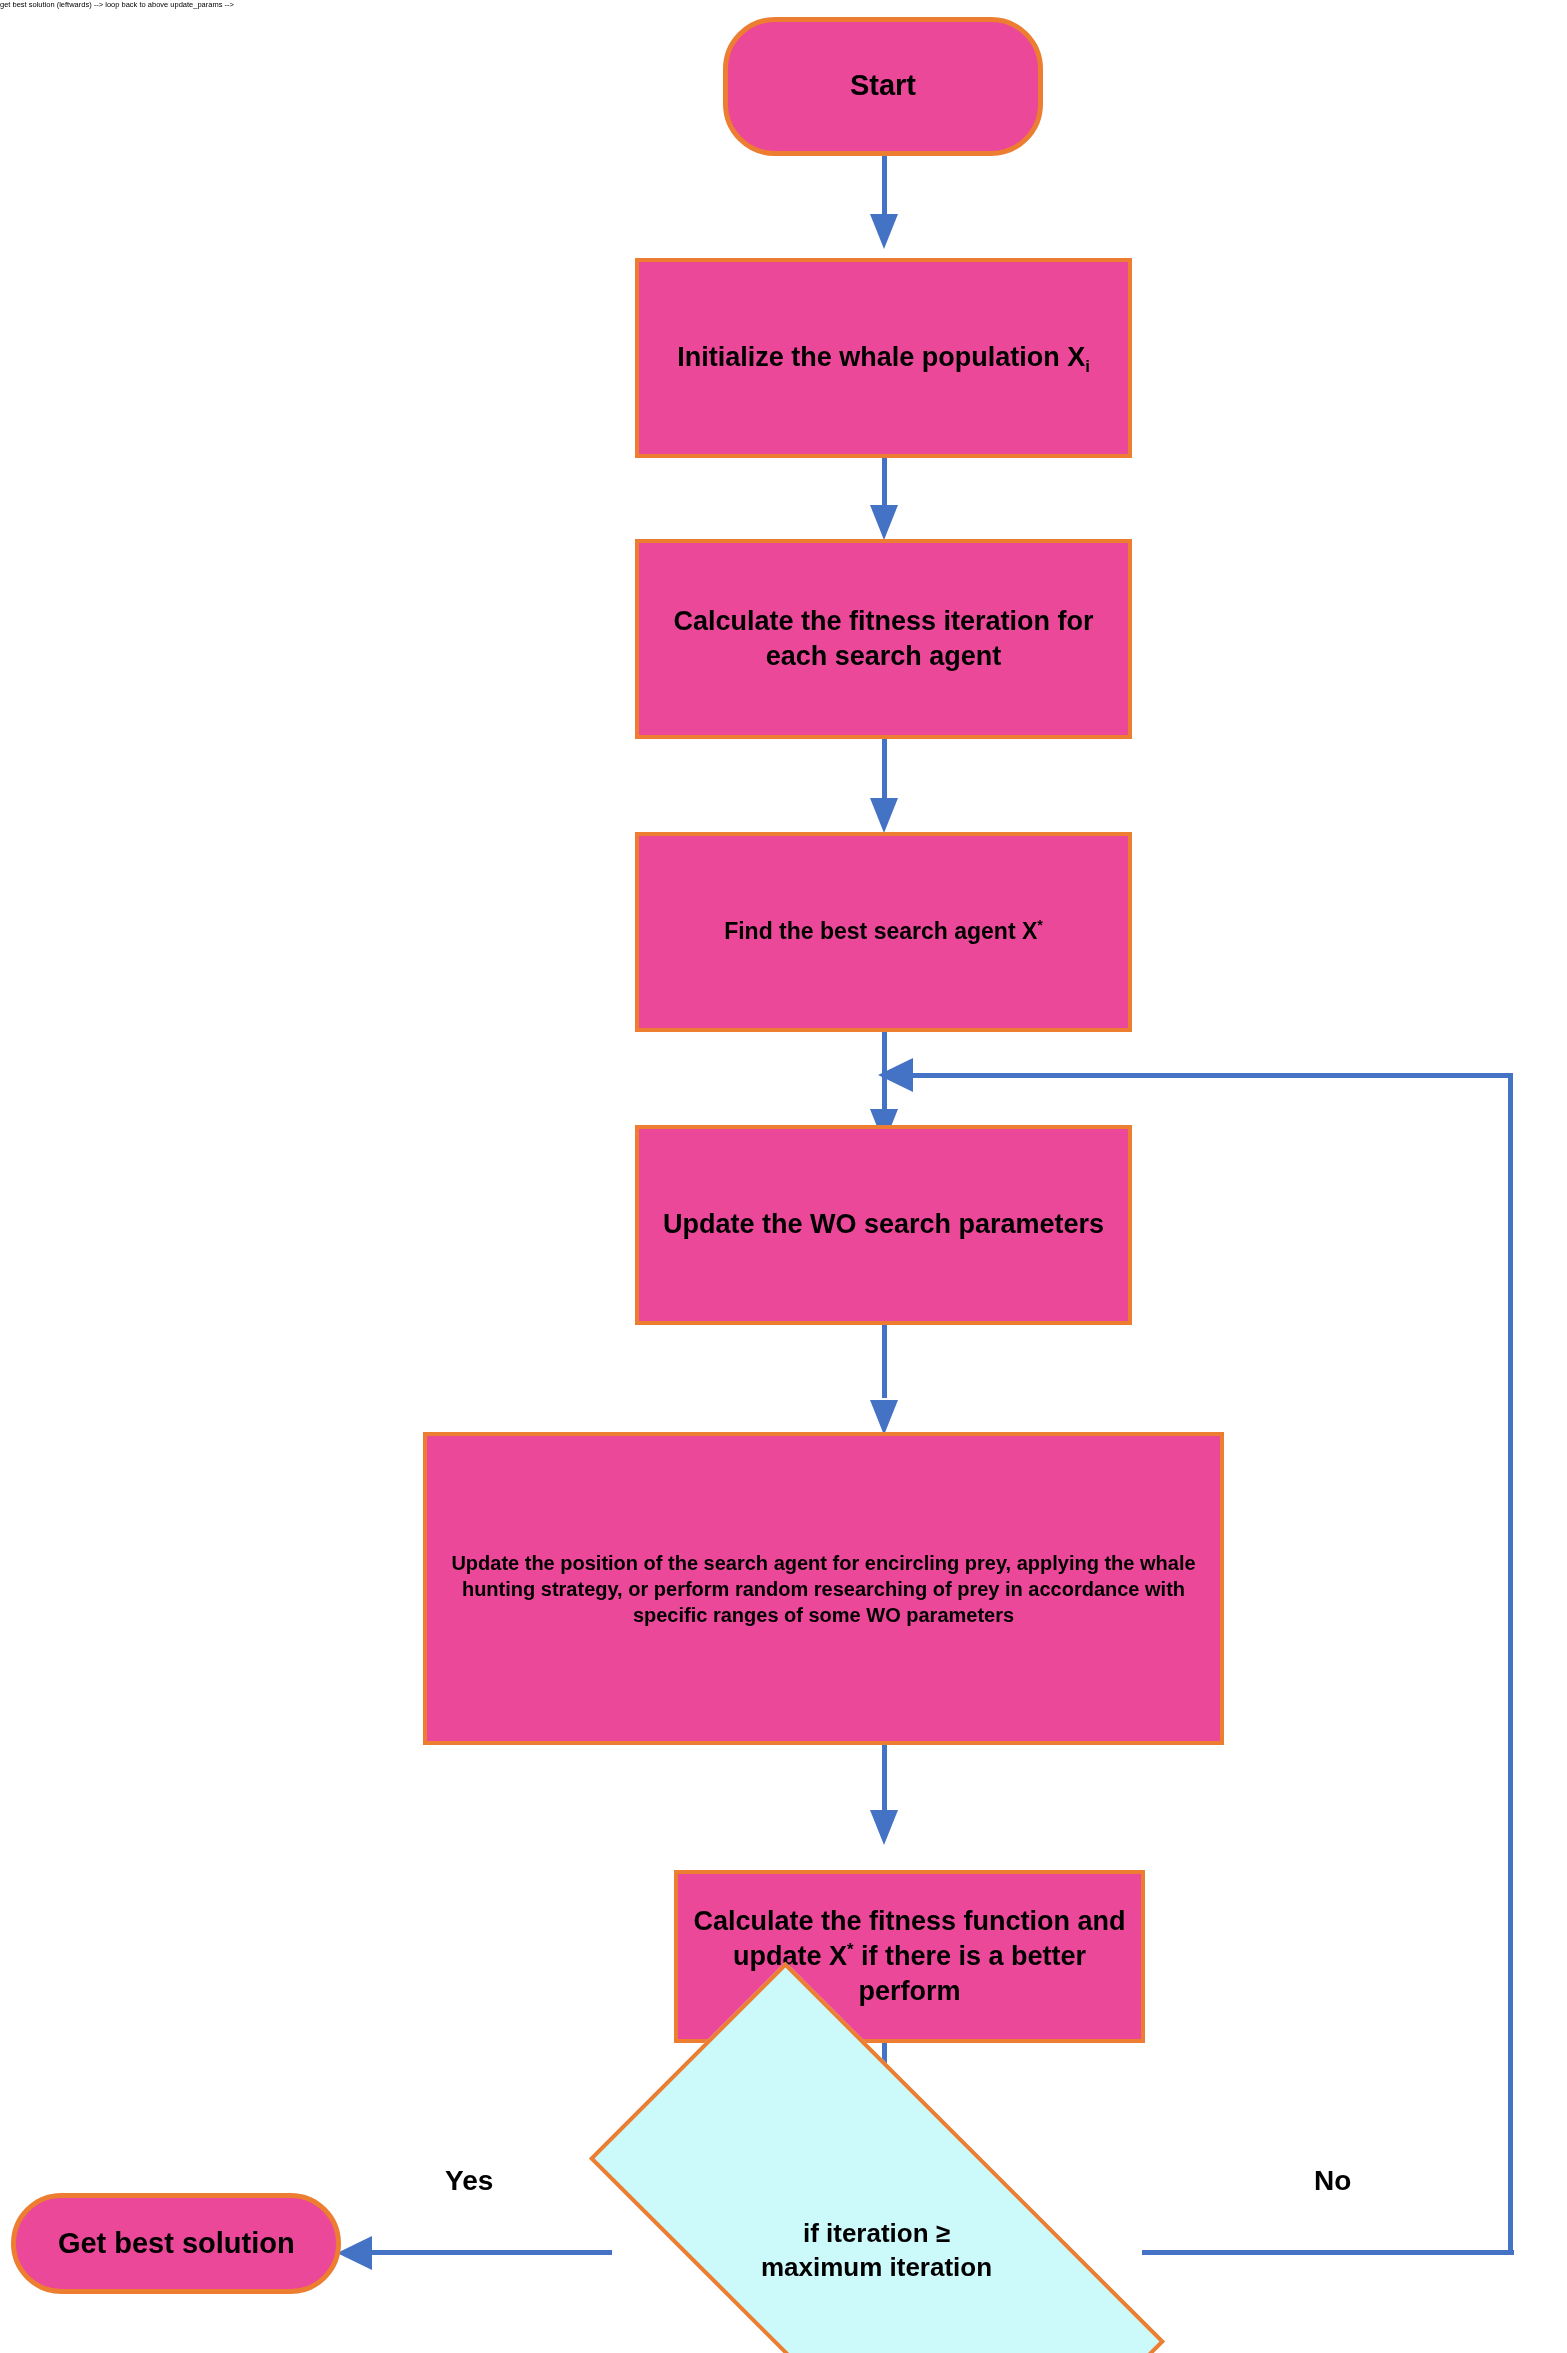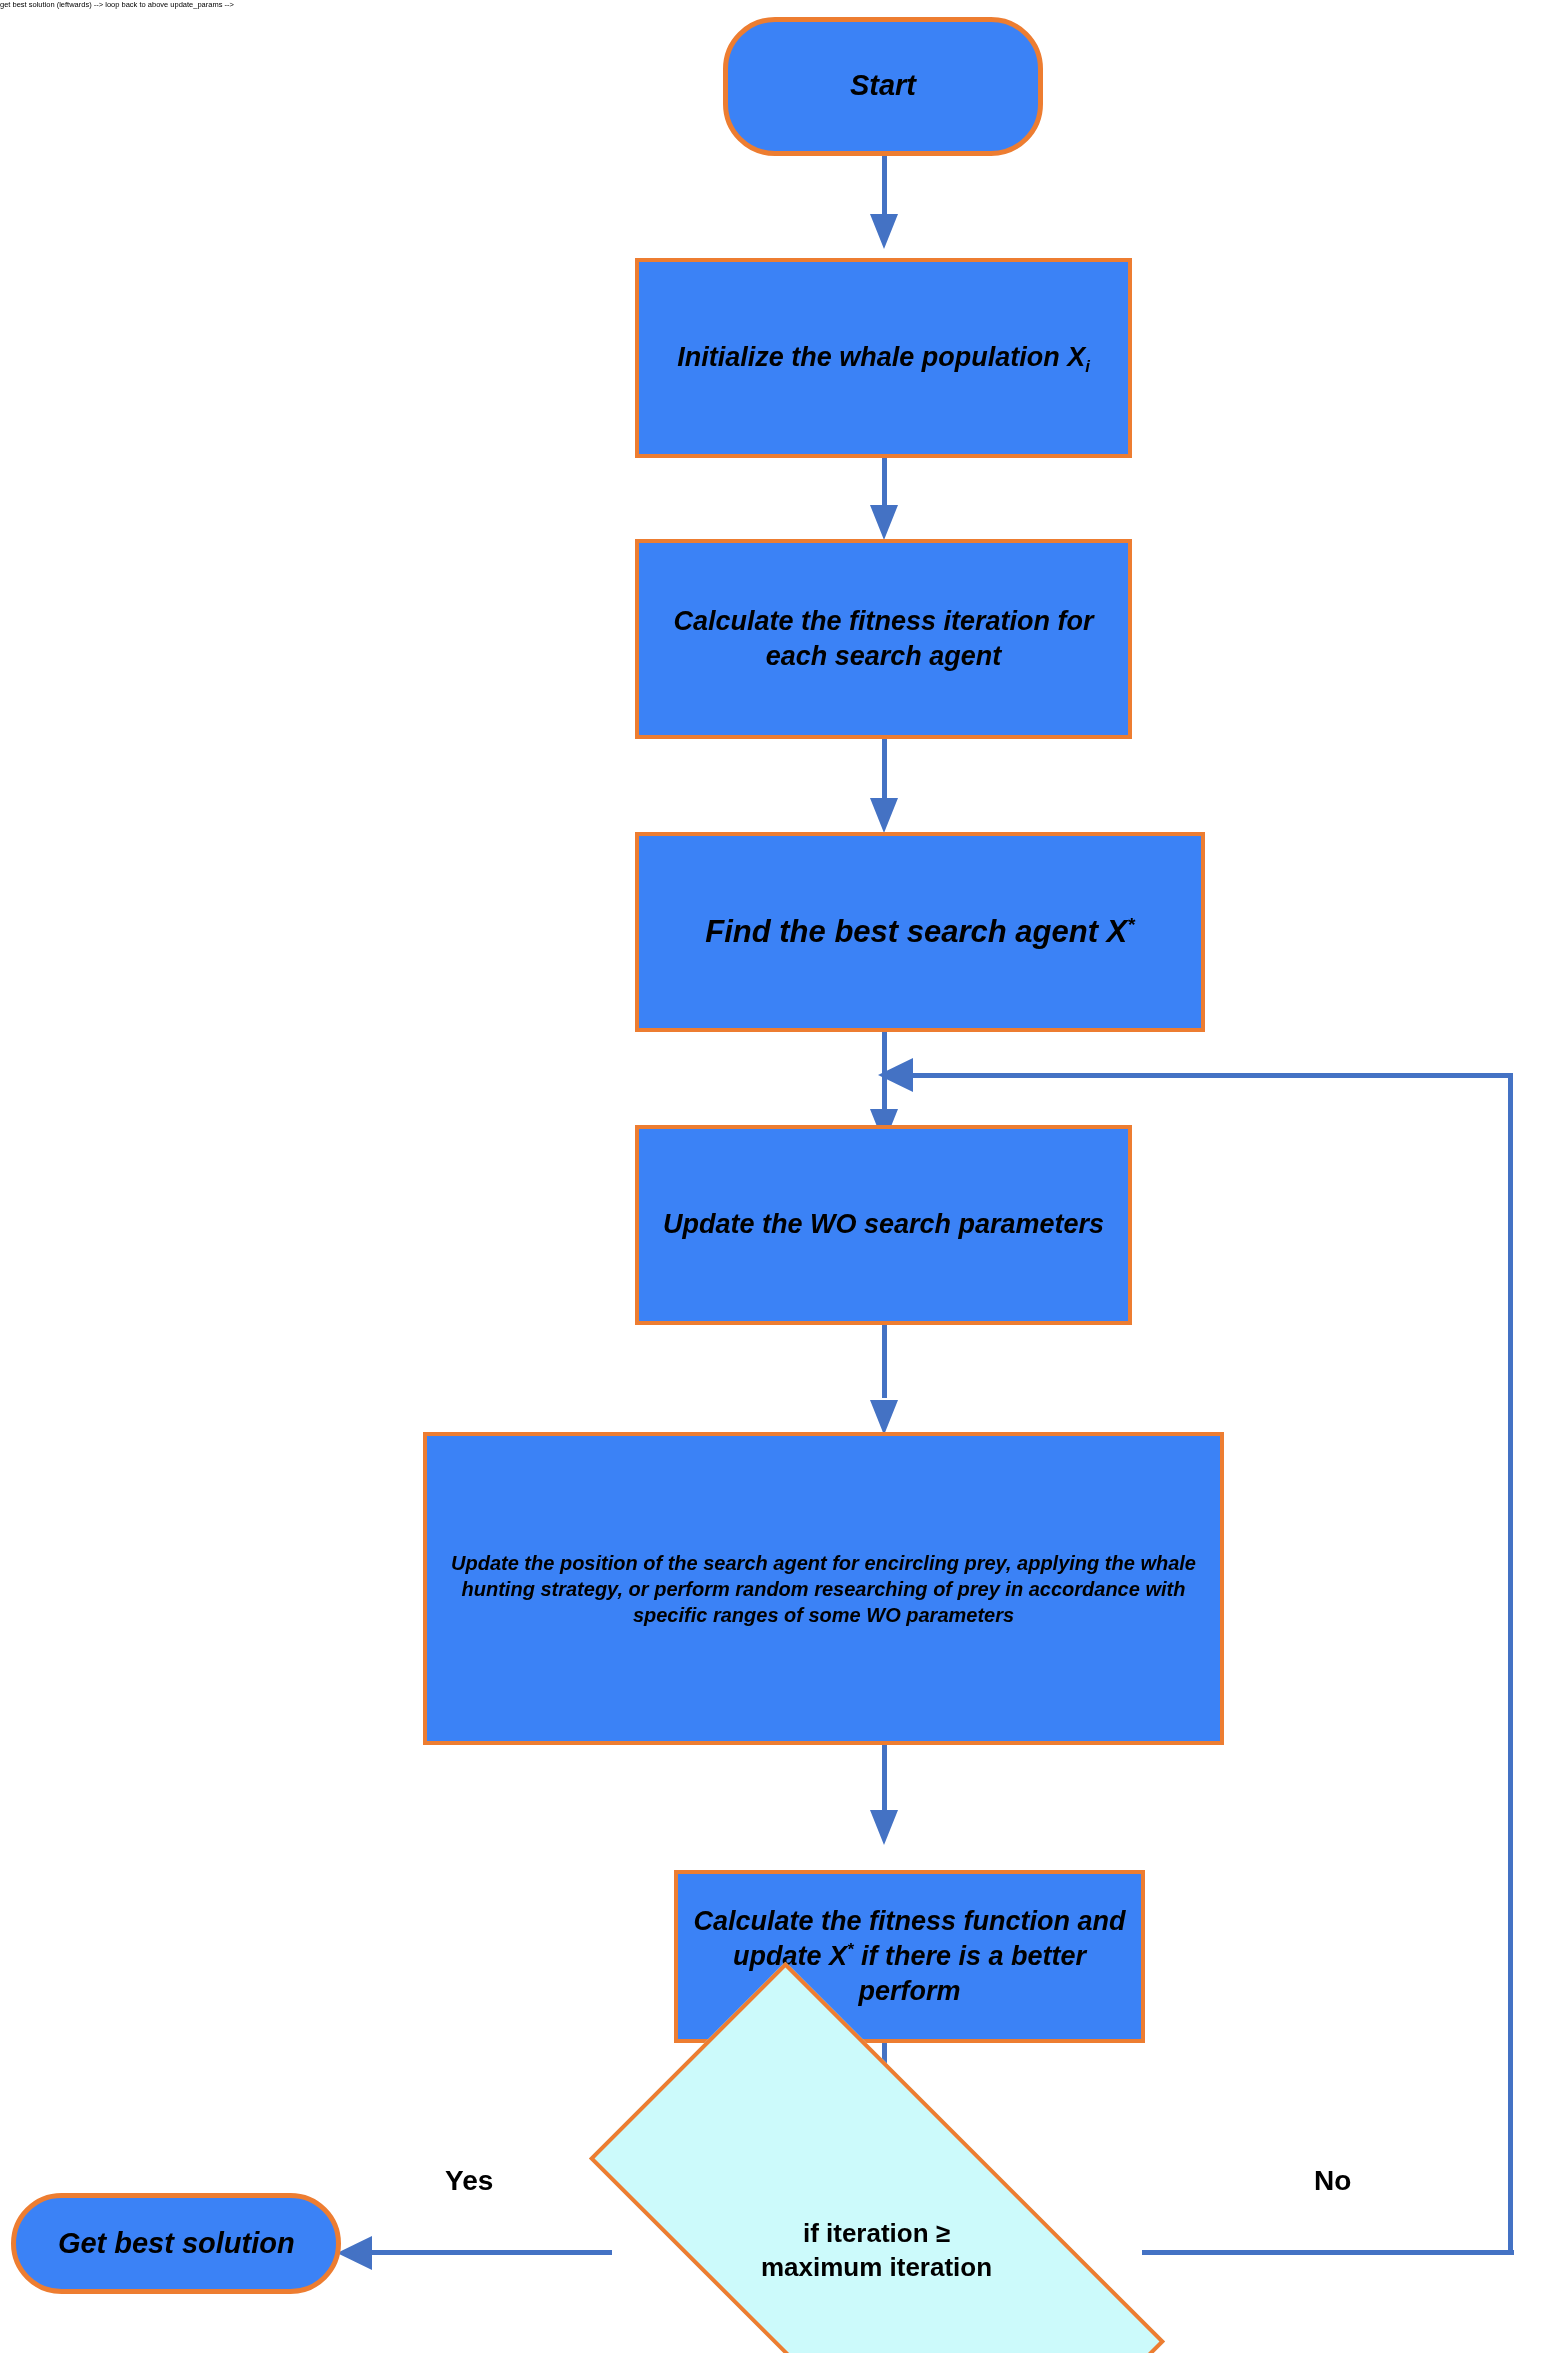--- a/index.html
+++ b/index.html
@@ -4,31 +4,30 @@
 <title>WOA Flowchart</title>
 <style>
   html,body{margin:0;padding:0;background:#ffffff;}
   body{font-family:"Liberation Sans","DejaVu Sans",sans-serif;}
   #stage{position:relative;width:1567px;height:2400px;background:#fff;overflow:hidden;}
 
   
   .node{
     position:absolute;
     box-sizing:border-box;
-    background:#3b82f6;
+    background:#ec4899;
     border:4.7px solid #ED7D31;
     display:flex;
     align-items:center;
     justify-content:center;
     text-align:center;
     color:#000;
     font-weight:bold;
     line-height:1.30;
     z-index:3;
-    font-style:italic;
   }
   .node .txt{width:100%;padding:0 8.5px;}
   .terminal{border-radius:52px;border-width:5.6px;}
   .process{border-radius:0;}
 
   
   .decision{
     position:absolute;
     z-index:3;
   }
@@ -130,21 +129,21 @@
   <div class="node process" style="left:635px; top:246px; width:497px; height:200px; font-size:27px;margin-top:12px;">
     <span class="txt">
       <span>Initialize the whale population X</span><sub>i</sub>
     </span>
   </div>
 
   <div class="node process" style="left:635px; top:539px; width:497px; height:200px; font-size:27px;">
     <span class="txt">Calculate the fitness iteration for each search agent</span>
   </div>
 
-  <div class="node process" style="left:635px; top:832px; width:570px; height:200px; font-size:31px;">
+  <div class="node process" style="left:635px; top:832px; width:497px; height:200px; font-size:23px;">
     <span class="txt">
       <span>Find the best search agent X</span><sup>*</sup>
     </span>
   </div>
 
   <div class="node process" style="left:635px; top:1125px; width:497px; height:200px; font-size:27px;">
     <span class="txt">Update the WO search parameters</span>
   </div>
 
   <div class="node process" style="left:423px; top:1432px; width:801px; height:313px; font-size:20px;">

